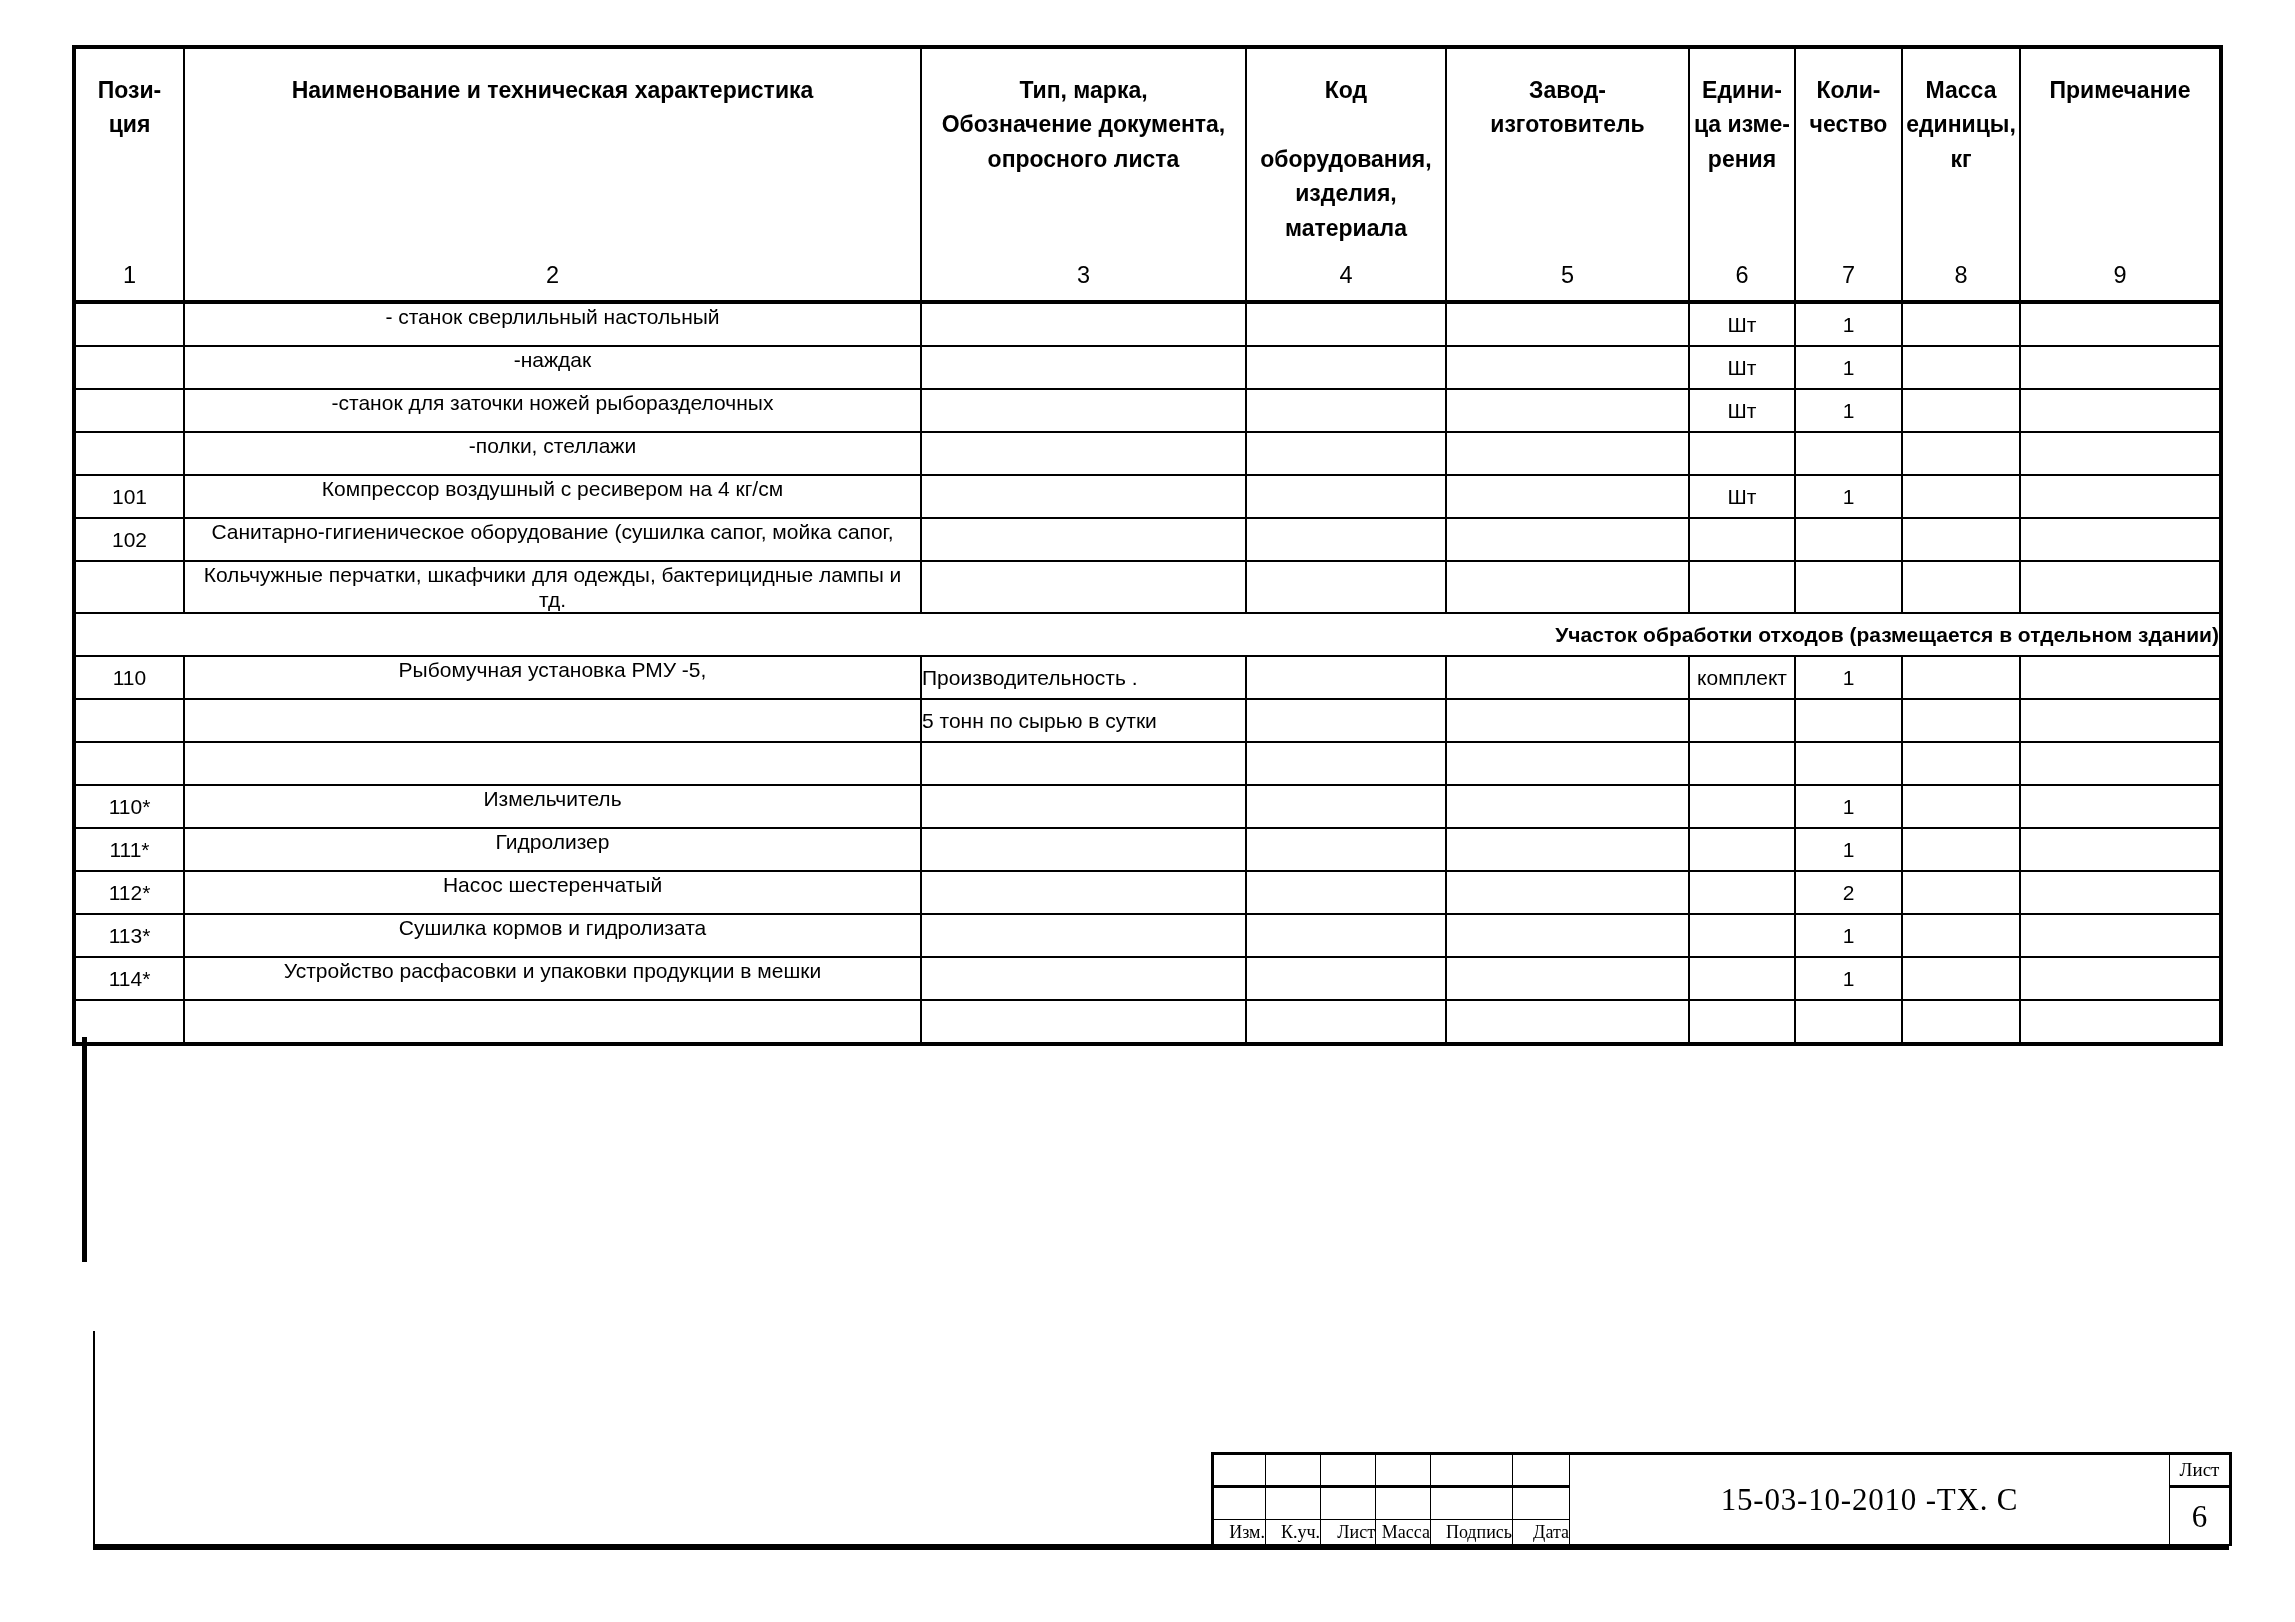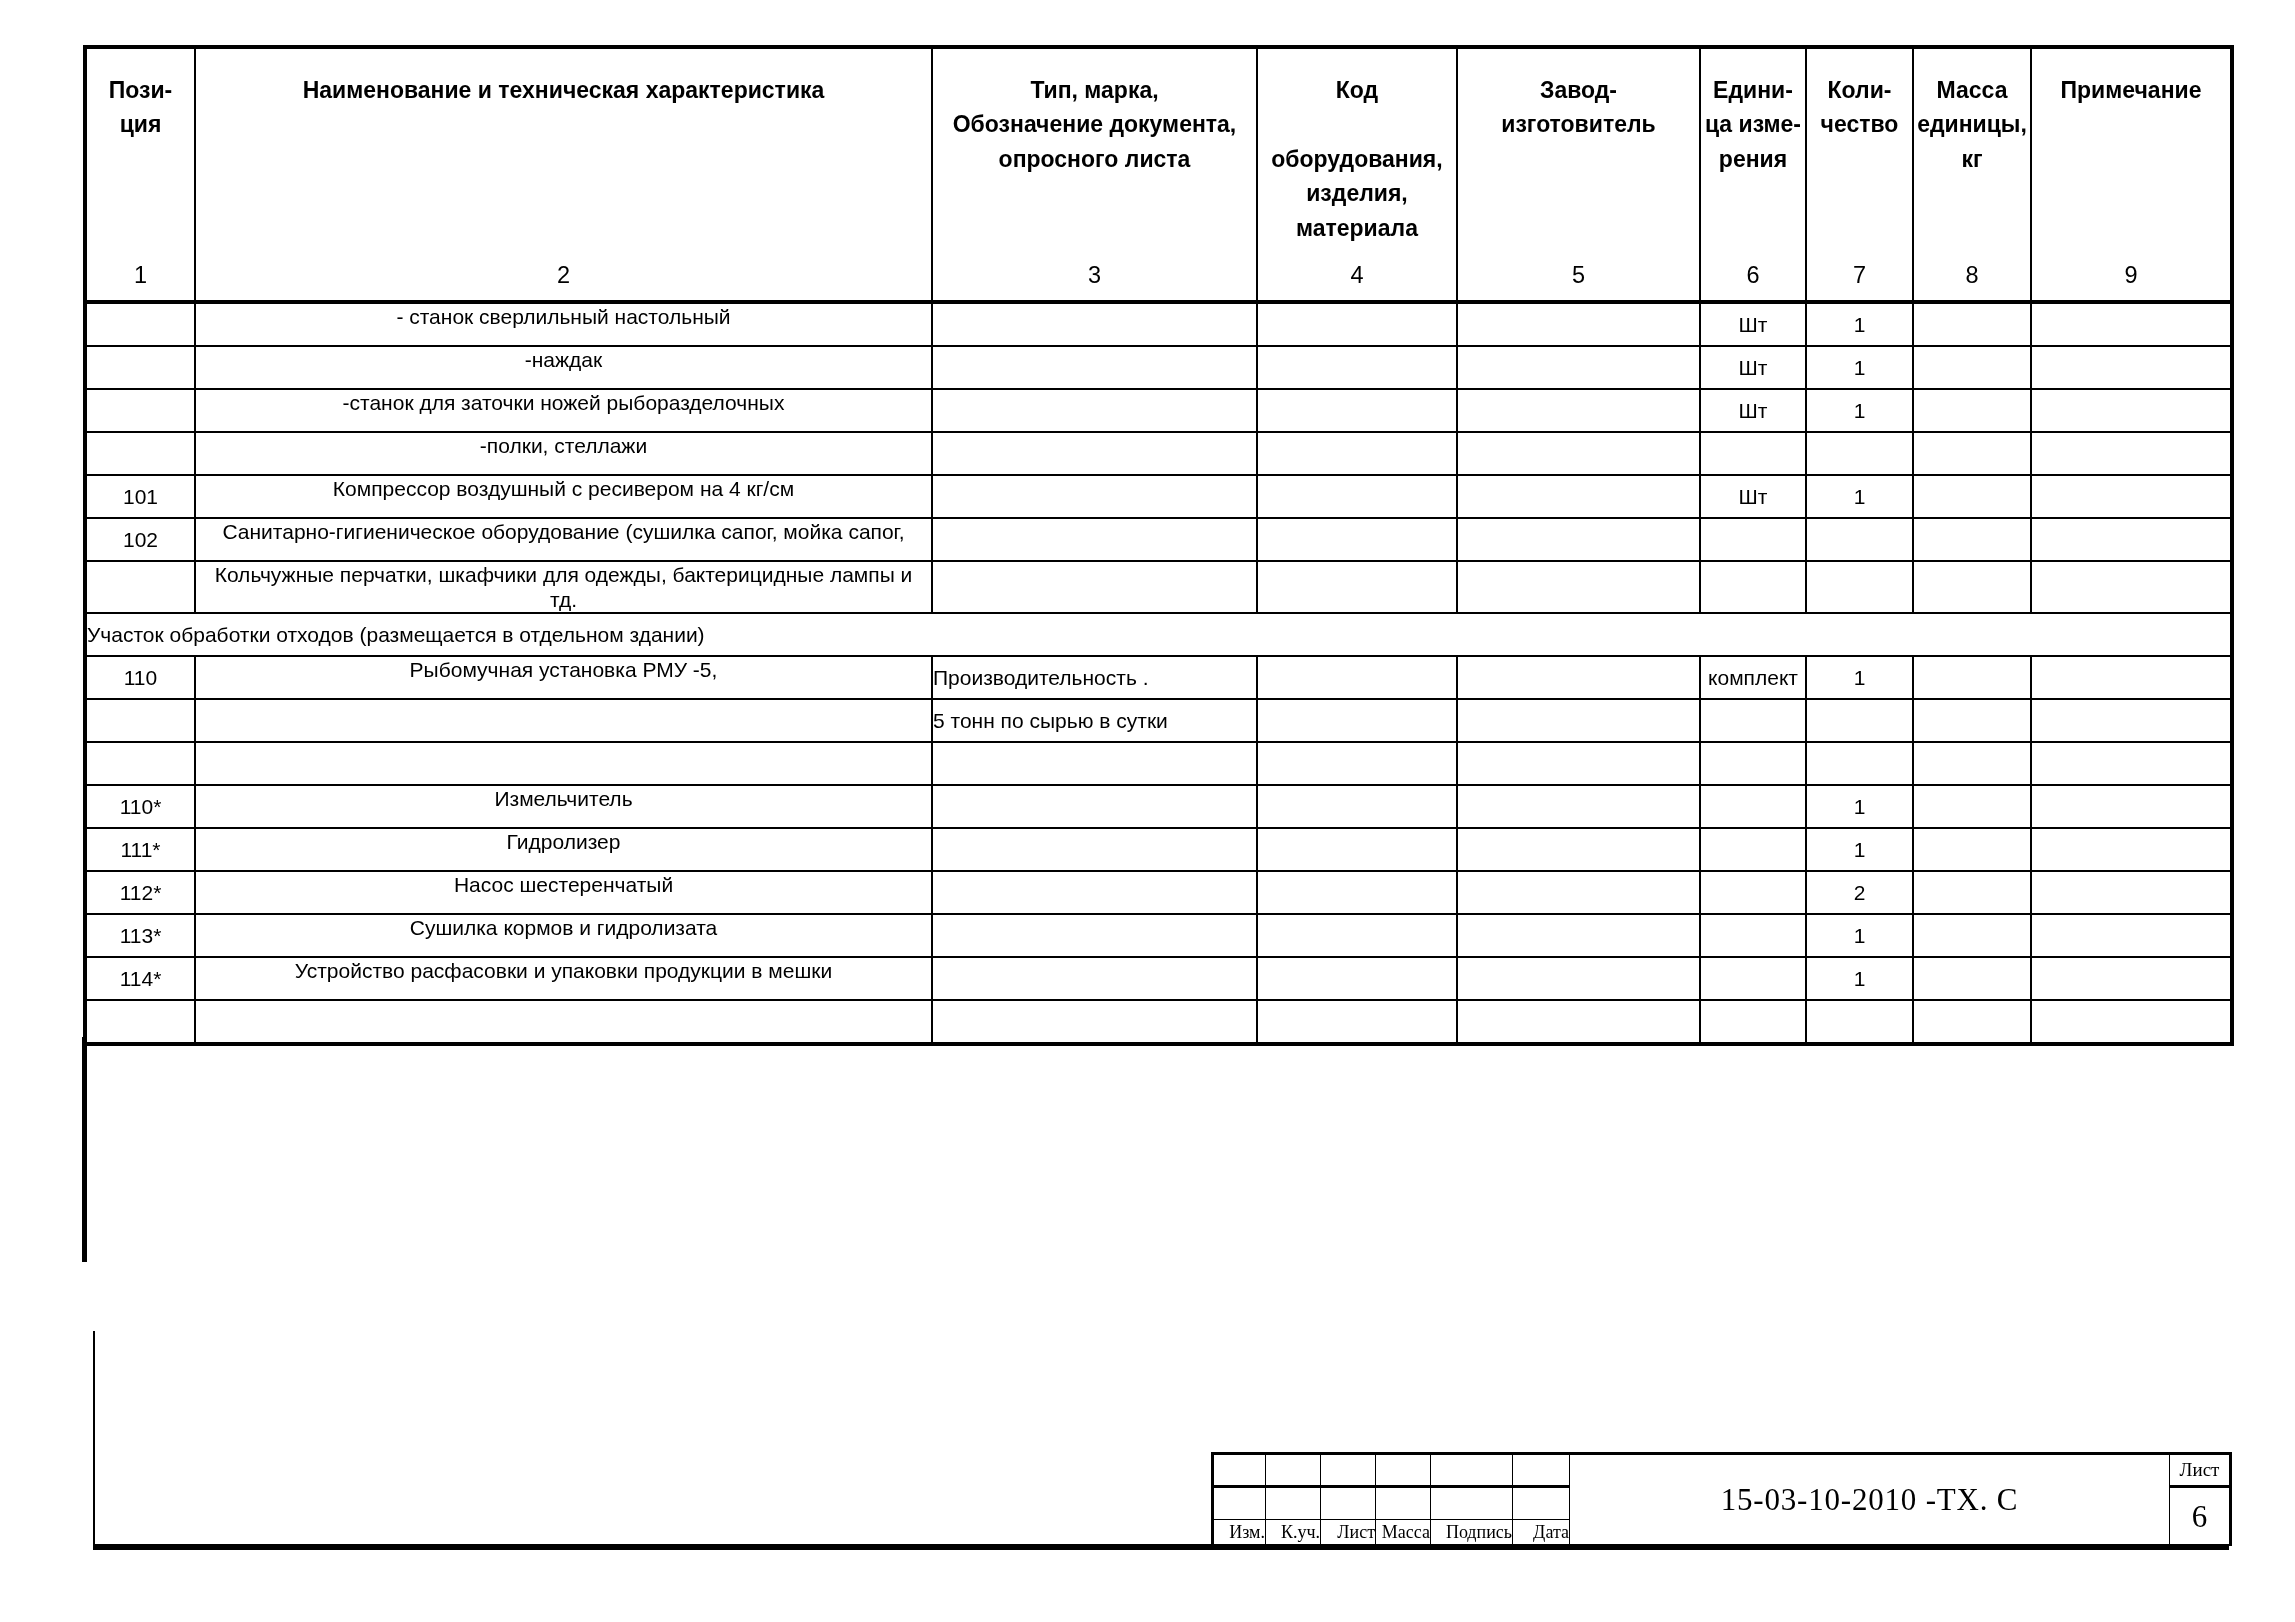--- a/index.html
+++ b/index.html
@@ -3,21 +3,21 @@
 <meta charset="utf-8">
 <style>
   html,body { margin:0; padding:0; background:#ffffff; }
   .page {
     position:relative; width:2295px; height:1623px; background:#ffffff;
     color:#000; font-family:"Liberation Sans", sans-serif; overflow:hidden;
   }
 
   
   table.spec {
-    position:absolute; left:83px; top:45px; width:2147px;
+    position:absolute; left:72px; top:45px; width:2147px;
     border-collapse:collapse; table-layout:fixed;
     border:4.7px solid #000;
   }
   table.spec th, table.spec td { border:2.4px solid #000; padding:0; }
   table.spec thead th { border-bottom:4.7px solid #000; vertical-align:top; font-weight:normal; }
   .hwrap { height:251px; display:flex; flex-direction:column; justify-content:space-between; }
   .hlabel {
     padding-top:23.5px; font-weight:bold; font-size:23px; line-height:1.5;
     text-align:center; white-space:pre-line;
   }
@@ -27,21 +27,21 @@
   td.c-pos  { text-align:center; vertical-align:middle; font-size:21px; }
   td.c-name { text-align:center; vertical-align:top; padding:2.4px 6.3px 0 6.3px;
               white-space:pre; line-height:1.2; }
   td.c-type { text-align:left; vertical-align:middle; }
   td.c-code { }
   td.c-mfr  { }
   td.c-unit { text-align:center; vertical-align:middle; }
   td.c-qty  { text-align:center; vertical-align:middle; }
   td.c-mass { }
   td.c-note { }
-  td.c-sec  { text-align:left; vertical-align:middle; font-weight:normal; font-size:23px; }
+  td.c-sec  { text-align:right; vertical-align:middle; font-weight:bold; font-size:23px; }
 
   
   .vline-table-ext { position:absolute; left:82px; top:1037px; width:4.7px; height:225px; background:#000; }
   .vline-bottom    { position:absolute; left:93px; top:1331px; width:2.4px;  height:215px; background:#000; }
   .bottom-frame    { position:absolute; left:93px; top:1544px; width:2136px; height:5.5px; background:#000; }
 
   
   table.tb {
     position:absolute; left:1211px; top:1452px; width:1018px;
     border-collapse:collapse; table-layout:fixed;

